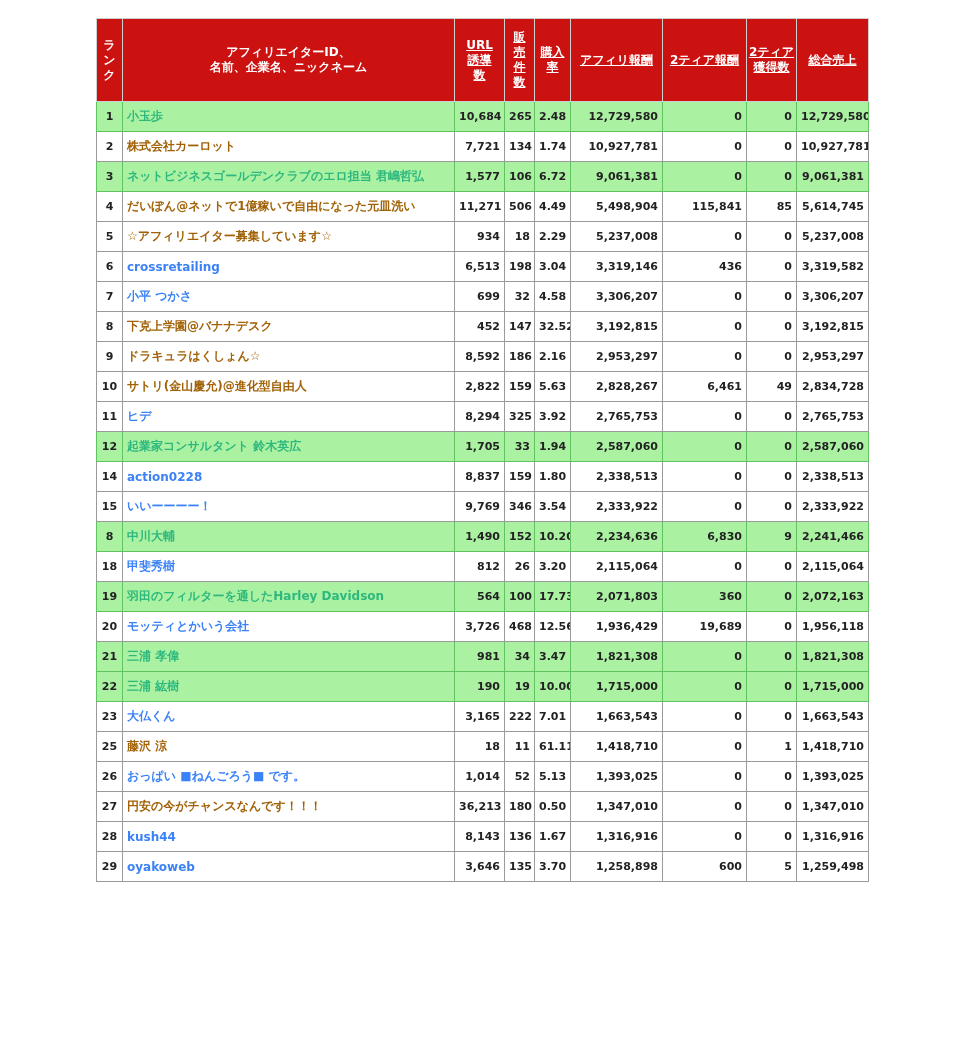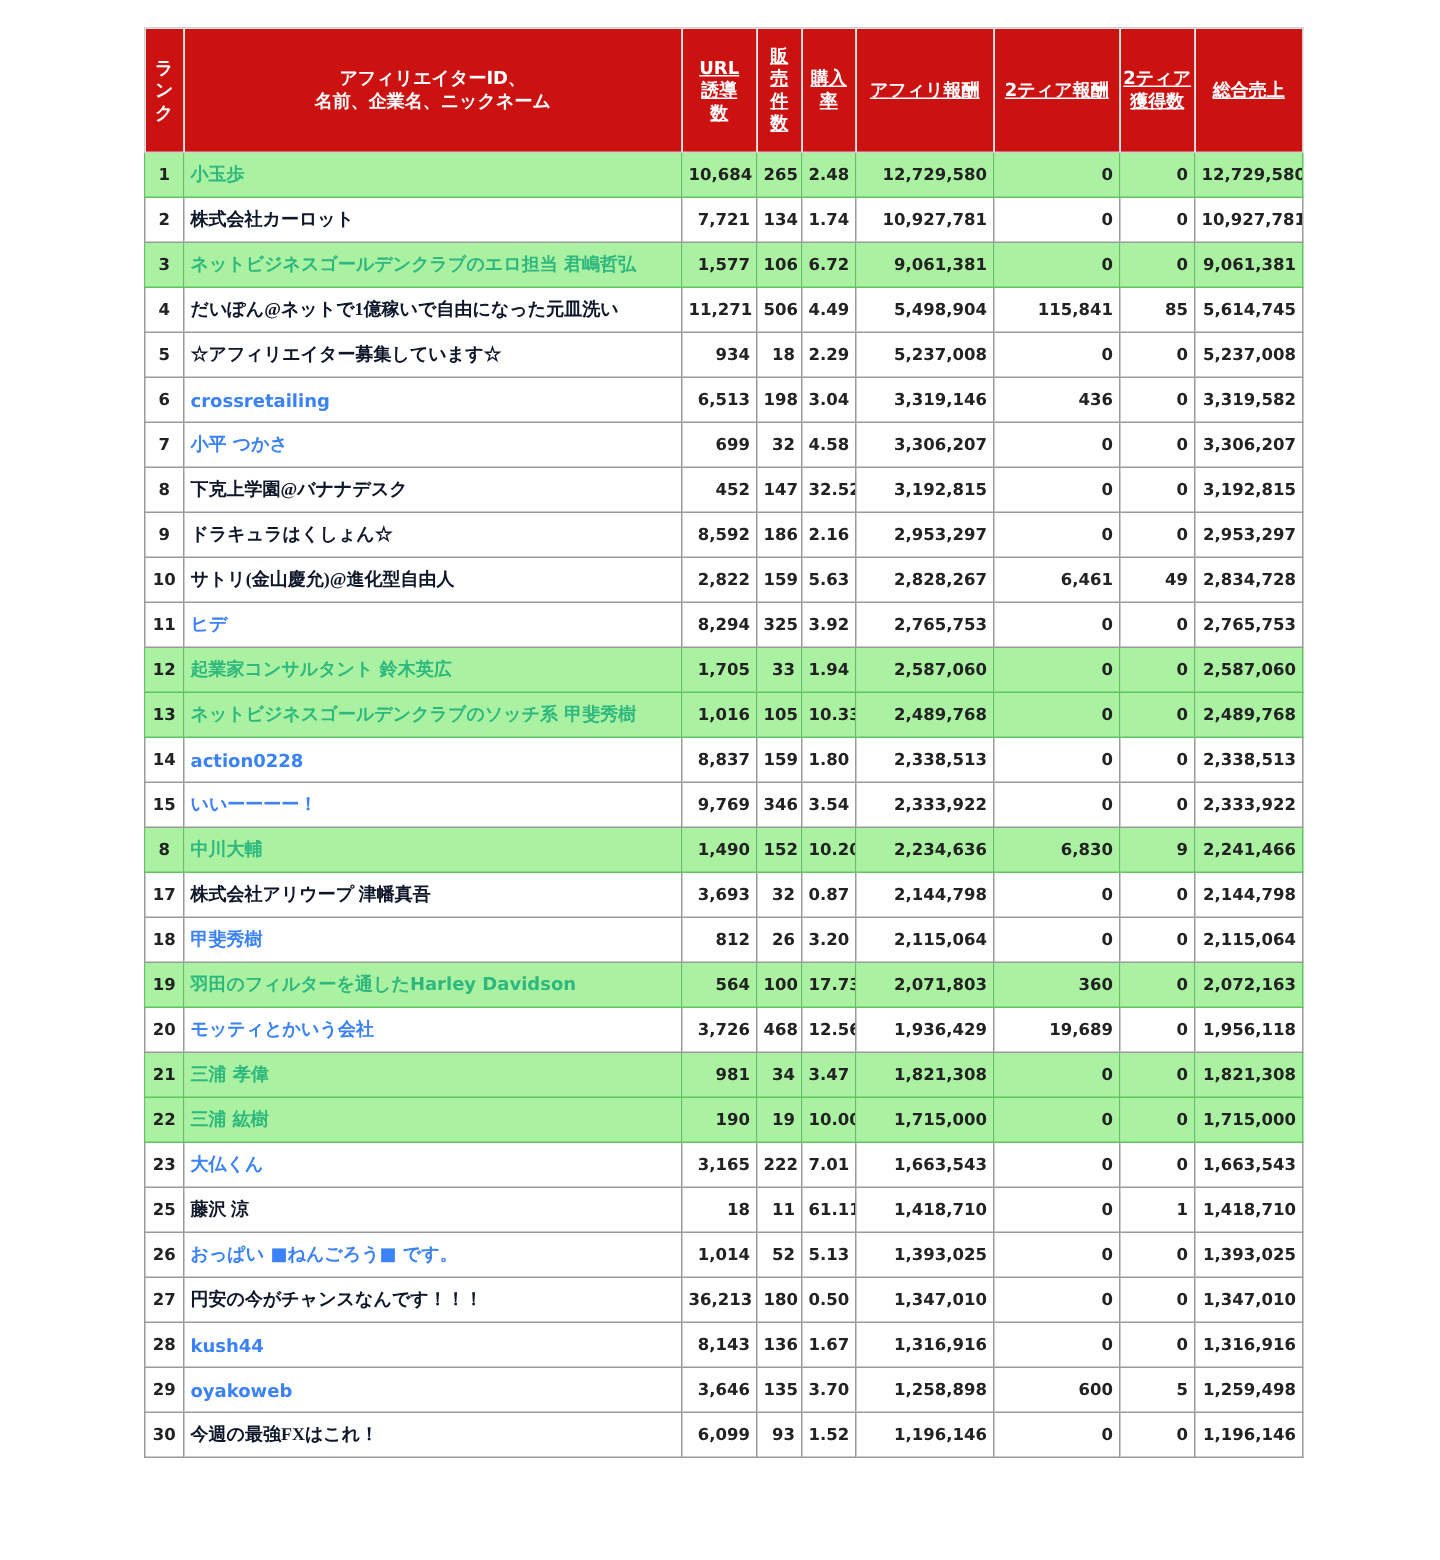--- a/index.html
+++ b/index.html
@@ -23,21 +23,21 @@
   thead th.hlink{text-decoration:underline;cursor:pointer;}
   tbody td{
     height:29px;font-size:11px;font-weight:bold;color:#222222;
     vertical-align:middle;padding:0 4px;background:#ffffff;
   }
   tbody td.rank{text-align:center;padding:0 1px;}
   tbody td.name{font-size:12px;white-space:nowrap;}
   tbody td.num{text-align:right;}
   tbody tr.hl td{background:#aaf2a2;border-color:#5fc45f;}
   tbody td.name.teal{color:#2eb87e;}
-  tbody td.name.blue{color:#0f172a;font-family:Liberation Serif, serif;}
+  tbody td.name.blue{color:#a16207;}
   tbody td.name.black{color:#3b82f6;}
 </style>
 </head>
 <body>
 
 <div class="table-wrap">
   <table>
     <colgroup>
       <col style="width:26px">
         <col style="width:332px">
@@ -198,31 +198,20 @@
     <td class="rank">12</td>
     <td class="name teal">起業家コンサルタント 鈴木英広</td>
     <td class="num">1,705</td>
     <td class="num">33</td>
     <td class="num">1.94</td>
     <td class="num">2,587,060</td>
     <td class="num">0</td>
     <td class="num">0</td>
     <td class="num">2,587,060</td>
   </tr>
-        <tr class="hl">
-    <td class="rank">13</td>
-    <td class="name teal">ネットビジネスゴールデンクラブのソッチ系 甲斐秀樹</td>
-    <td class="num">1,016</td>
-    <td class="num">105</td>
-    <td class="num">10.33</td>
-    <td class="num">2,489,768</td>
-    <td class="num">0</td>
-    <td class="num">0</td>
-    <td class="num">2,489,768</td>
-  </tr>
         <tr>
     <td class="rank">14</td>
     <td class="name black">action0228</td>
     <td class="num">8,837</td>
     <td class="num">159</td>
     <td class="num">1.80</td>
     <td class="num">2,338,513</td>
     <td class="num">0</td>
     <td class="num">0</td>
     <td class="num">2,338,513</td>
@@ -243,31 +232,20 @@
     <td class="name teal">中川大輔</td>
     <td class="num">1,490</td>
     <td class="num">152</td>
     <td class="num">10.20</td>
     <td class="num">2,234,636</td>
     <td class="num">6,830</td>
     <td class="num">9</td>
     <td class="num">2,241,466</td>
   </tr>
         <tr>
-    <td class="rank">17</td>
-    <td class="name blue">株式会社アリウープ 津幡真吾</td>
-    <td class="num">3,693</td>
-    <td class="num">32</td>
-    <td class="num">0.87</td>
-    <td class="num">2,144,798</td>
-    <td class="num">0</td>
-    <td class="num">0</td>
-    <td class="num">2,144,798</td>
-  </tr>
-        <tr>
     <td class="rank">18</td>
     <td class="name black">甲斐秀樹</td>
     <td class="num">812</td>
     <td class="num">26</td>
     <td class="num">3.20</td>
     <td class="num">2,115,064</td>
     <td class="num">0</td>
     <td class="num">0</td>
     <td class="num">2,115,064</td>
   </tr>
@@ -374,26 +352,15 @@
     <td class="rank">29</td>
     <td class="name black">oyakoweb</td>
     <td class="num">3,646</td>
     <td class="num">135</td>
     <td class="num">3.70</td>
     <td class="num">1,258,898</td>
     <td class="num">600</td>
     <td class="num">5</td>
     <td class="num">1,259,498</td>
   </tr>
-        <tr>
-    <td class="rank">30</td>
-    <td class="name blue">今週の最強FXはこれ！</td>
-    <td class="num">6,099</td>
-    <td class="num">93</td>
-    <td class="num">1.52</td>
-    <td class="num">1,196,146</td>
-    <td class="num">0</td>
-    <td class="num">0</td>
-    <td class="num">1,196,146</td>
-  </tr>
       </tbody>
   </table>
 </div>
 
 </body></html>

